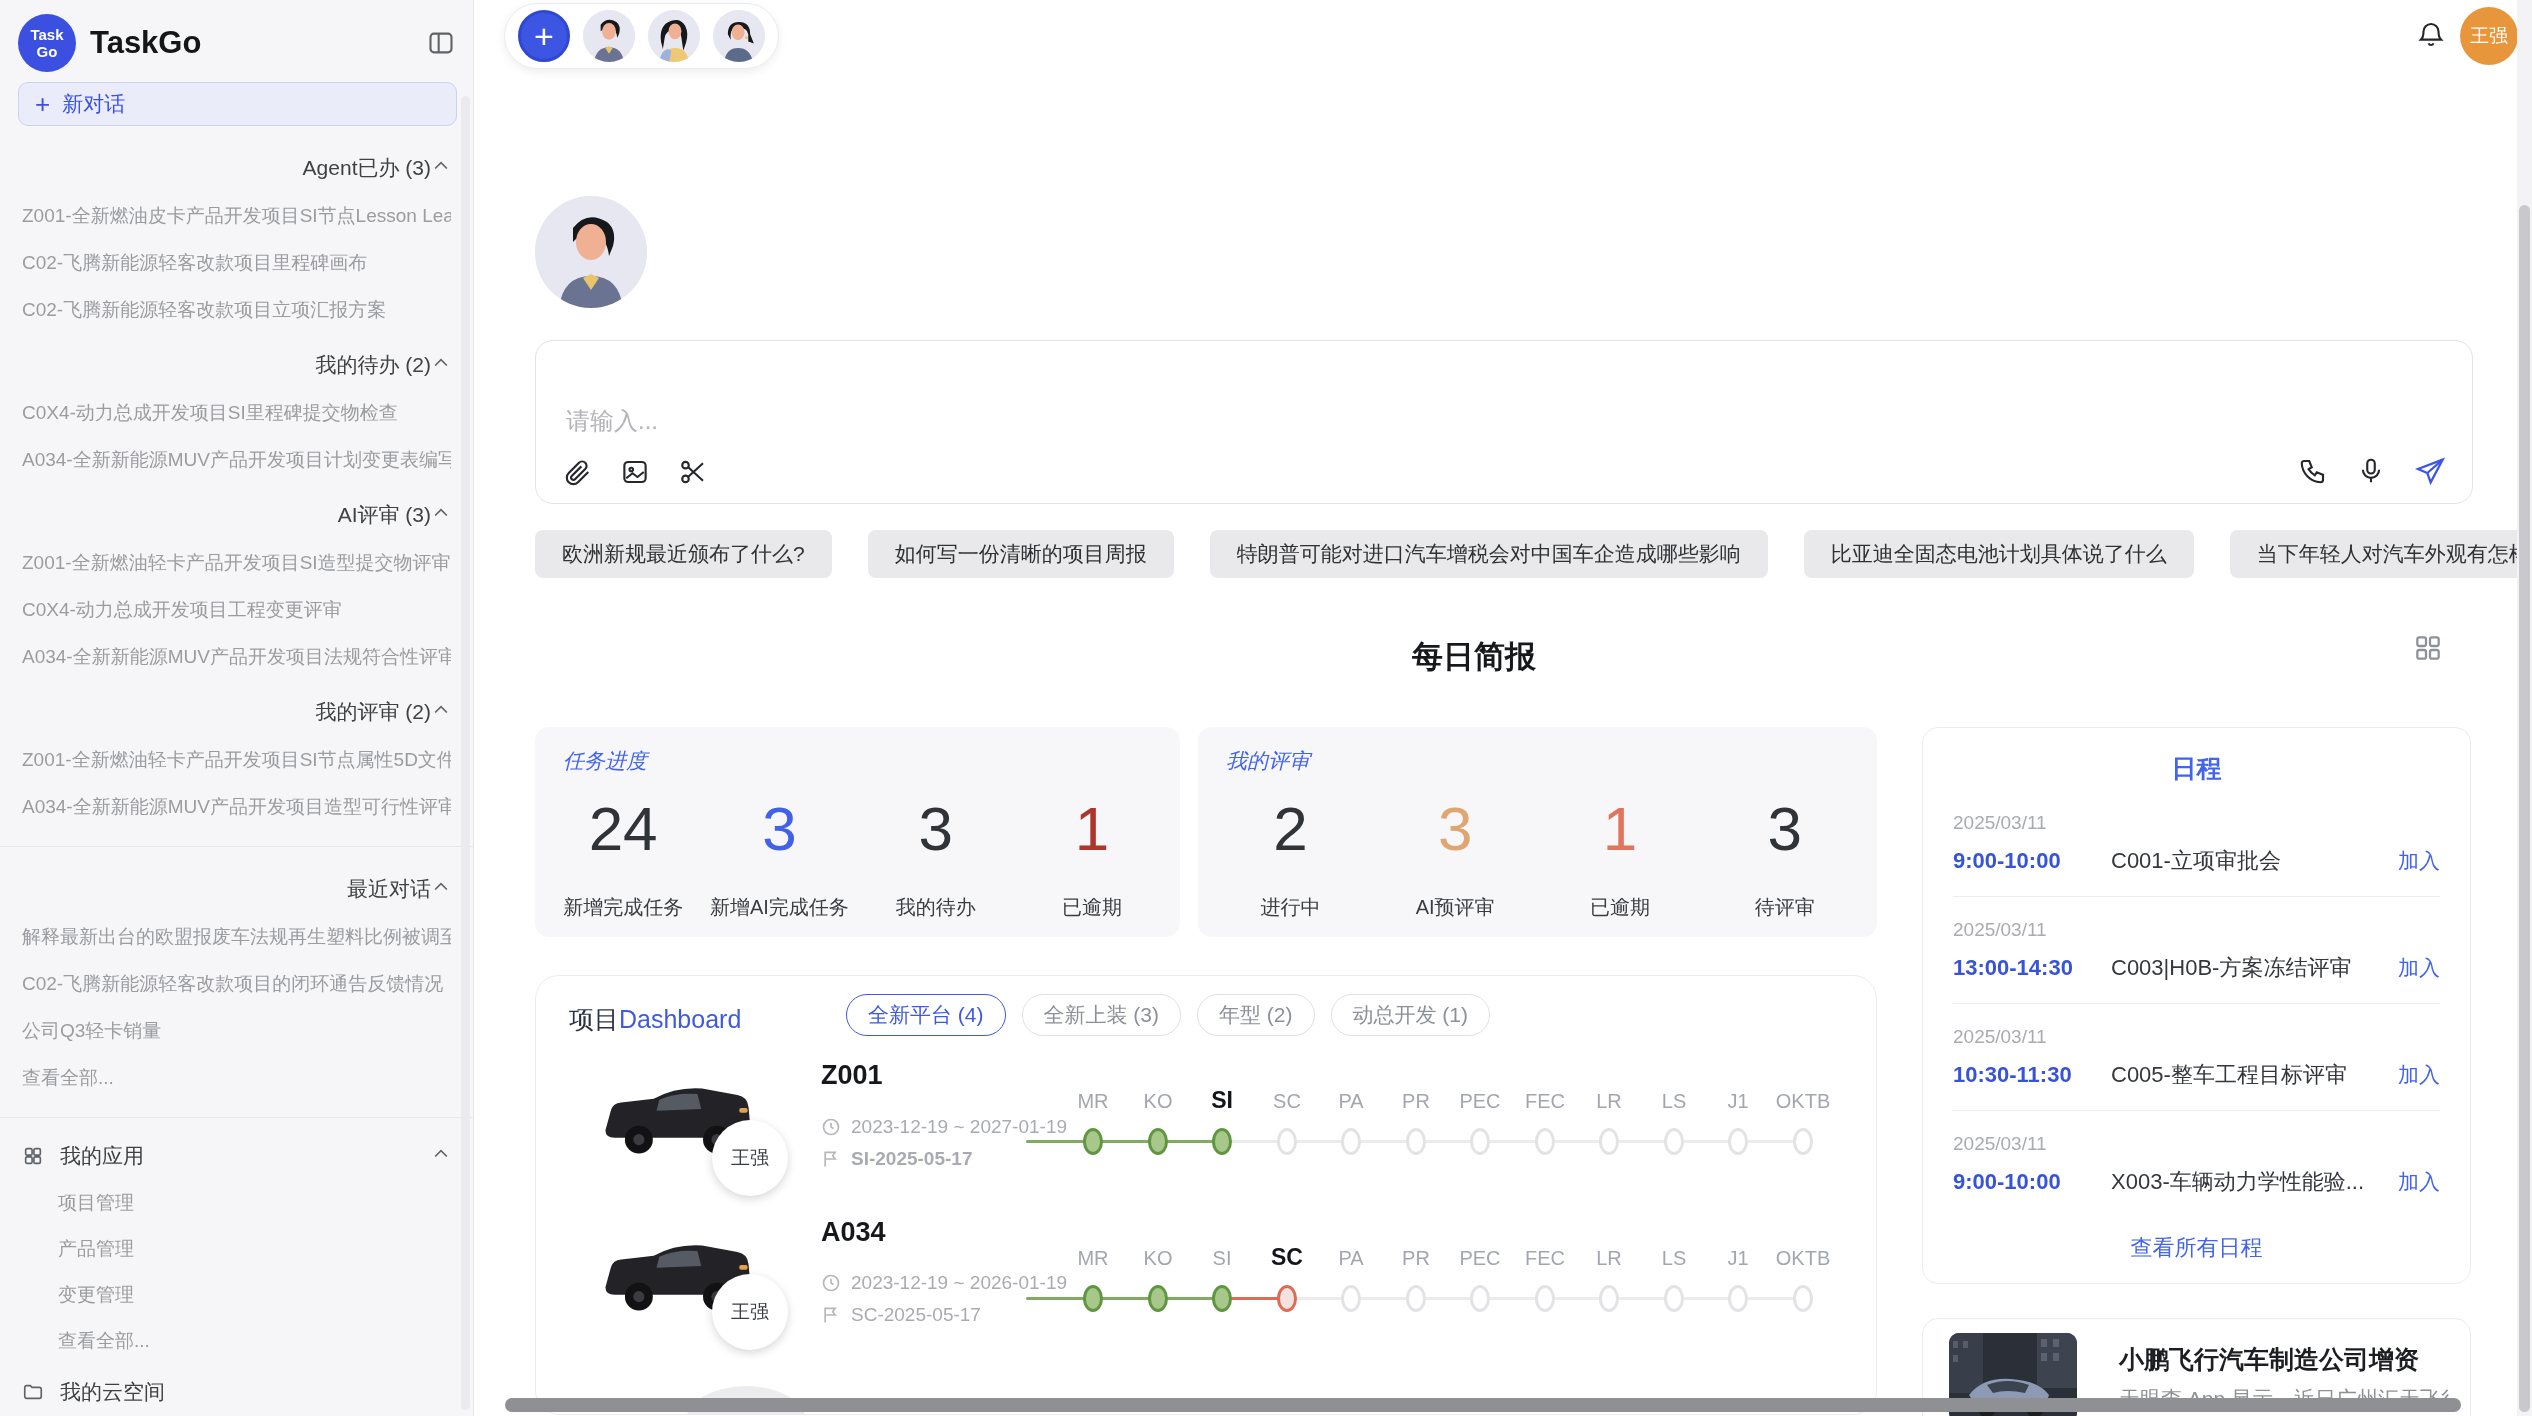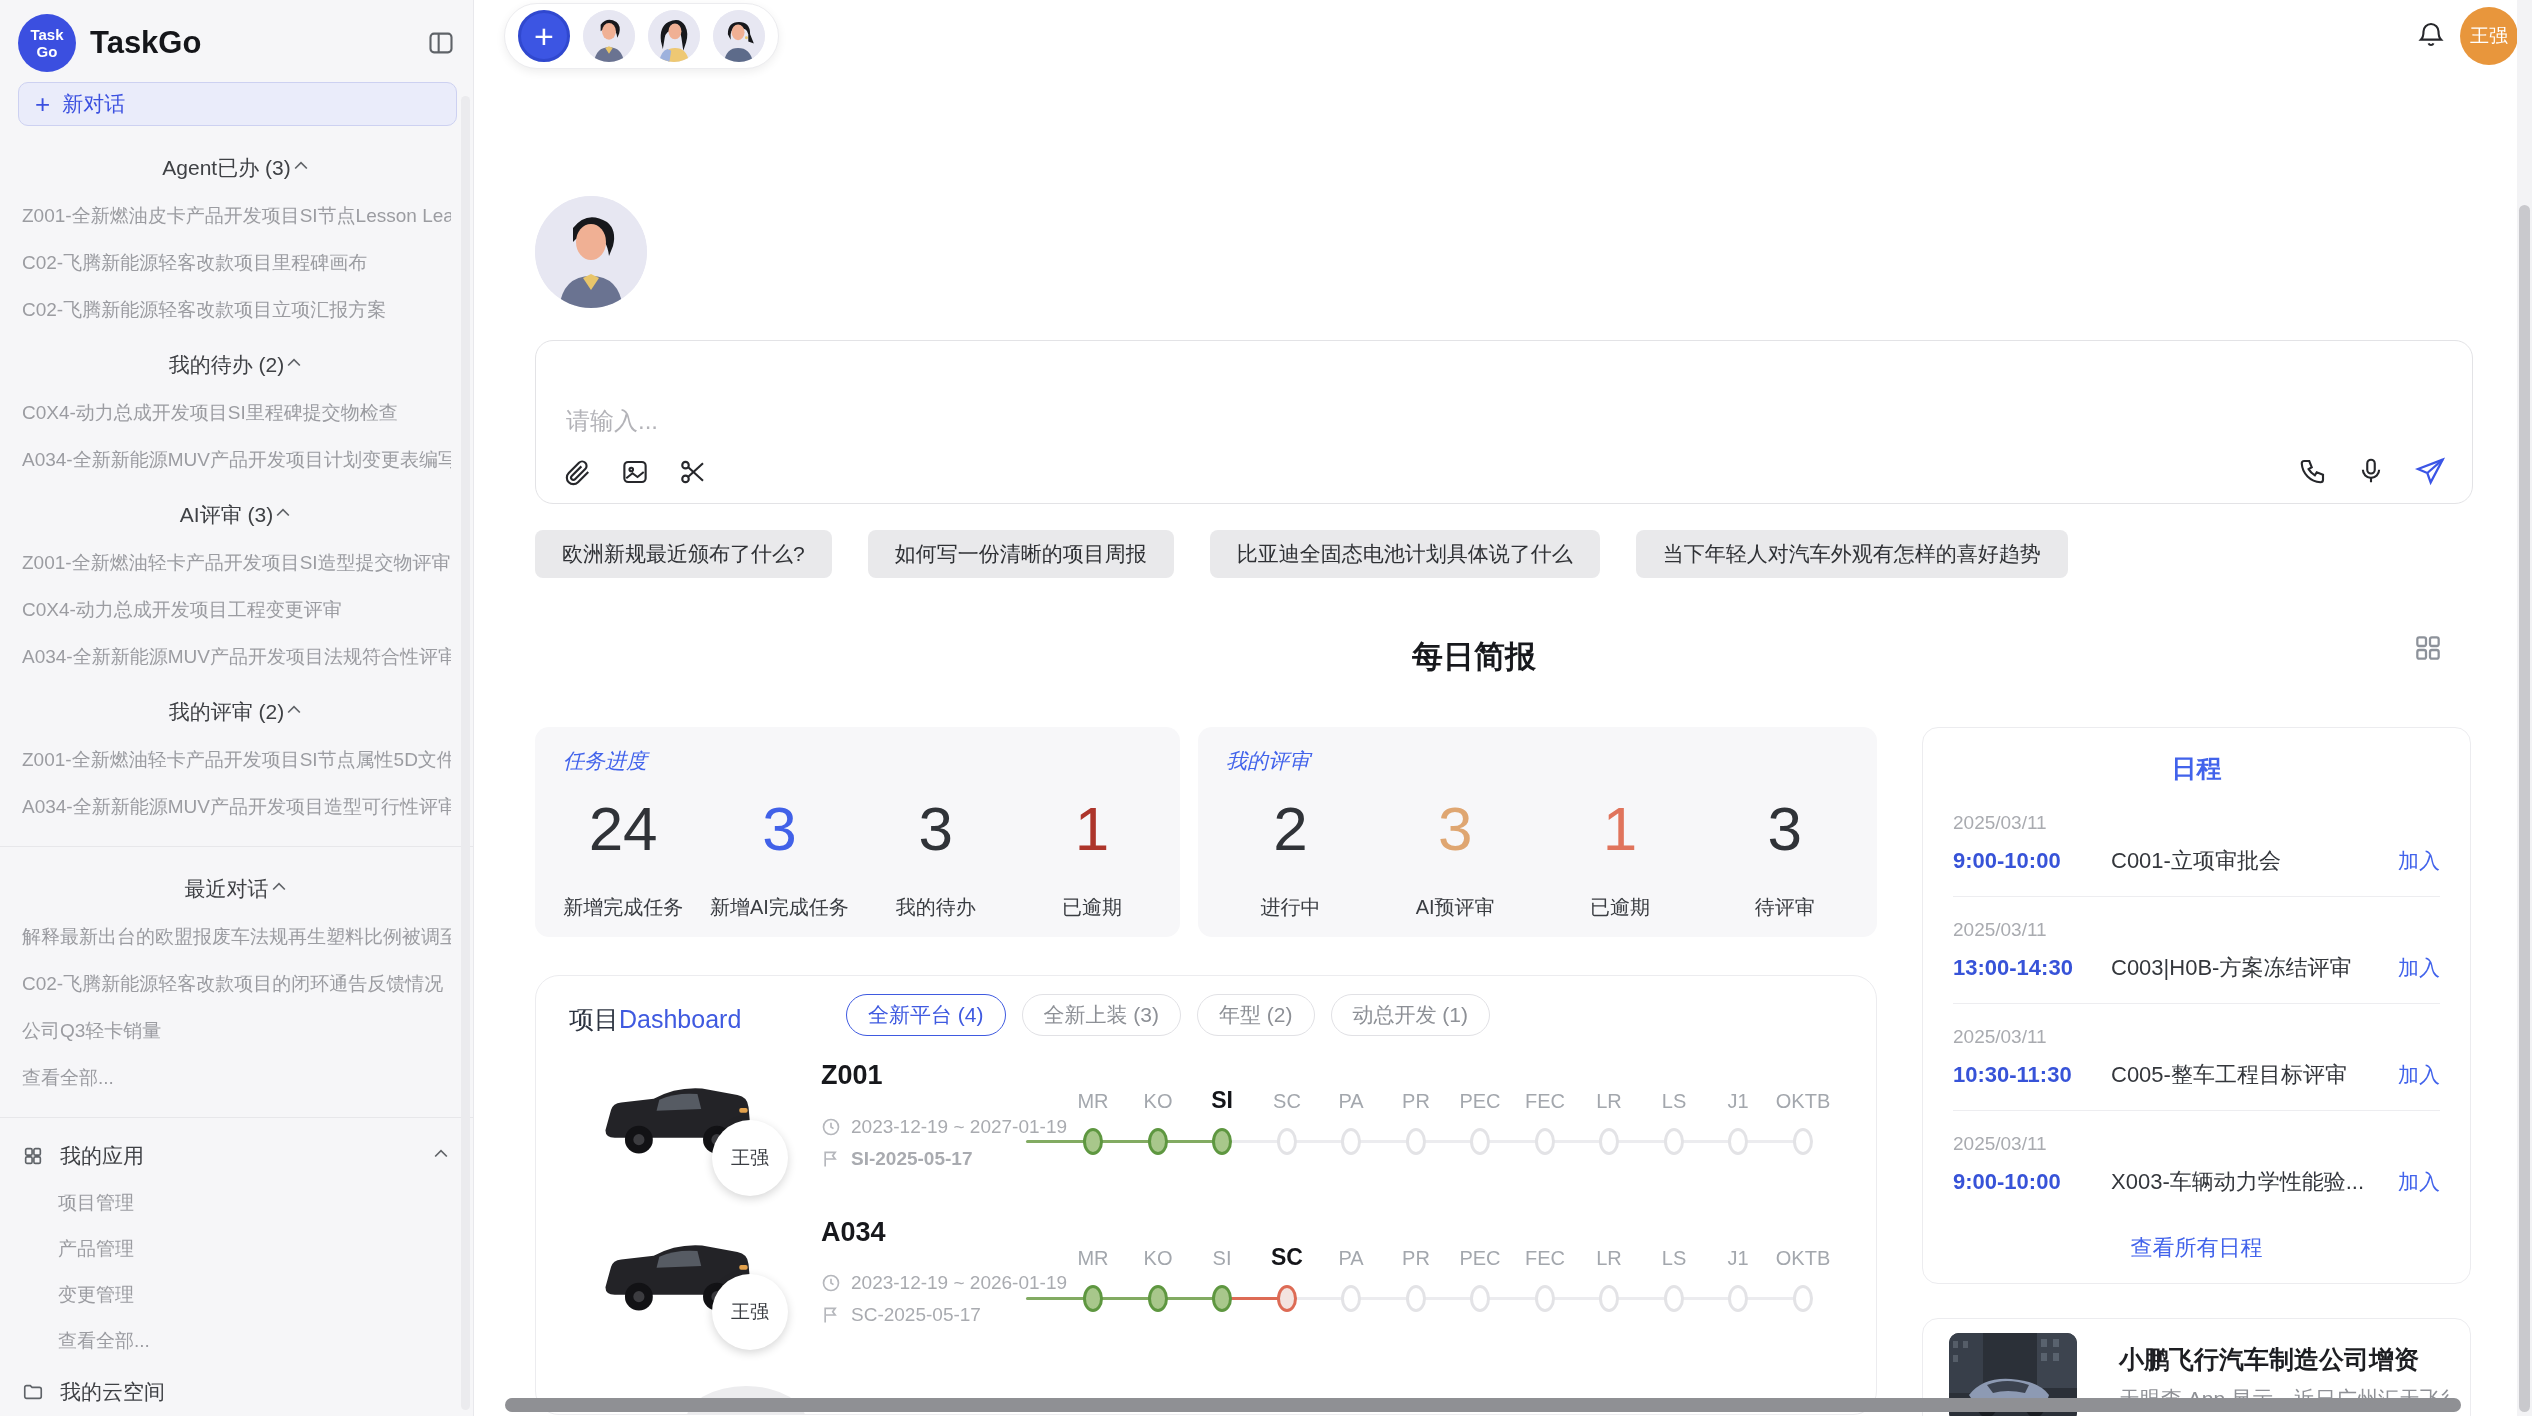--- a/index.html
+++ b/index.html
@@ -7,21 +7,21 @@
   .screen { position:relative; width:2532px; height:1416px; background:#fff; overflow:hidden; }
 
   
   .sidebar { position:absolute; left:0; top:0; width:474px; height:100%; background:#f6f6f8; border-right:1px solid #e8e8ec; overflow:hidden; }
   .side-head { display:flex; align-items:center; height:76px; padding:10px 18px 0 18px; }
   .logo { width:58px; height:58px; border-radius:50%; background:#3b4fe0; color:#fff; display:flex; flex-direction:column; align-items:center; justify-content:center; font-weight:bold; font-size:15px; line-height:17px; flex:none; }
   .app-title { margin-left:14px; font-size:31px; font-weight:700; color:#15161a; flex:1; }
   .icon-btn { color:#5f6368; display:flex; align-items:center; }
   .new-chat { margin:6px 16px 0 18px; height:44px; border:1px solid #cdd1f1; background:#eaecfa; border-radius:10px; display:flex; align-items:center; padding:0 16px; color:#3b50e0; font-size:21px; cursor:pointer; }
   .new-chat .plus { font-size:26px; margin-right:12px; line-height:1; }
-  .group-title { display:flex; justify-content:center; align-items:center; margin:28px 22px 0; font-size:21px; color:#3f4145; }
+  .group-title { display:flex; justify-content:flex-end; align-items:center; margin:28px 22px 0; font-size:21px; color:#3f4145; }
   .chev { color:#606368; }
   .side-item { margin:21px 22px 0; font-size:19px; color:#9b9ca1; white-space:nowrap; overflow:hidden; cursor:pointer; }
   .divider { height:1px; background:#e7e7ea; margin-top:26px; }
   .side-row { display:flex; align-items:center; gap:16px; margin:24px 22px 0; font-size:21px; color:#3f4145; cursor:pointer; }
   .side-row .chev { margin-left:auto; }
   .sub-item { margin:20px 22px 0 58px; font-size:19px; color:#9b9ca1; cursor:pointer; }
   .side-scroll { position:absolute; right:3px; top:96px; bottom:6px; width:9px; border-radius:5px; background:#ebebee; }
 
   
   .main { position:absolute; left:474px; top:0; width:2058px; height:100%; }
@@ -309,20 +309,21 @@
               <path d="M21.5 3.5L3 10.5l7 3 2.5 7z"></path>
               <path d="M21.5 3.5L10 13.5"></path>
             </svg>
           </span>
       </div>
     </div>
 
     <div class="chips">
       <div class="chip">欧洲新规最近颁布了什么?</div>
       <div class="chip">如何写一份清晰的项目周报</div>
+      <div class="chip">特朗普可能对进口汽车增税会对中国车企造成哪些影响</div>
       <div class="chip">比亚迪全固态电池计划具体说了什么</div>
       <div class="chip">当下年轻人对汽车外观有怎样的喜好趋势</div>
     </div>
 
     <div class="brief-title">每日简报</div>
     <div class="brief-grid">
       <svg width="32" height="32" viewBox="0 0 24 24" fill="none" stroke="currentColor" stroke-width="1.7">
           <rect x="4" y="4" width="6.5" height="6.5" rx="1.5"></rect>
           <rect x="13.5" y="4" width="6.5" height="6.5" rx="1.5"></rect>
           <rect x="4" y="13.5" width="6.5" height="6.5" rx="1.5"></rect>

